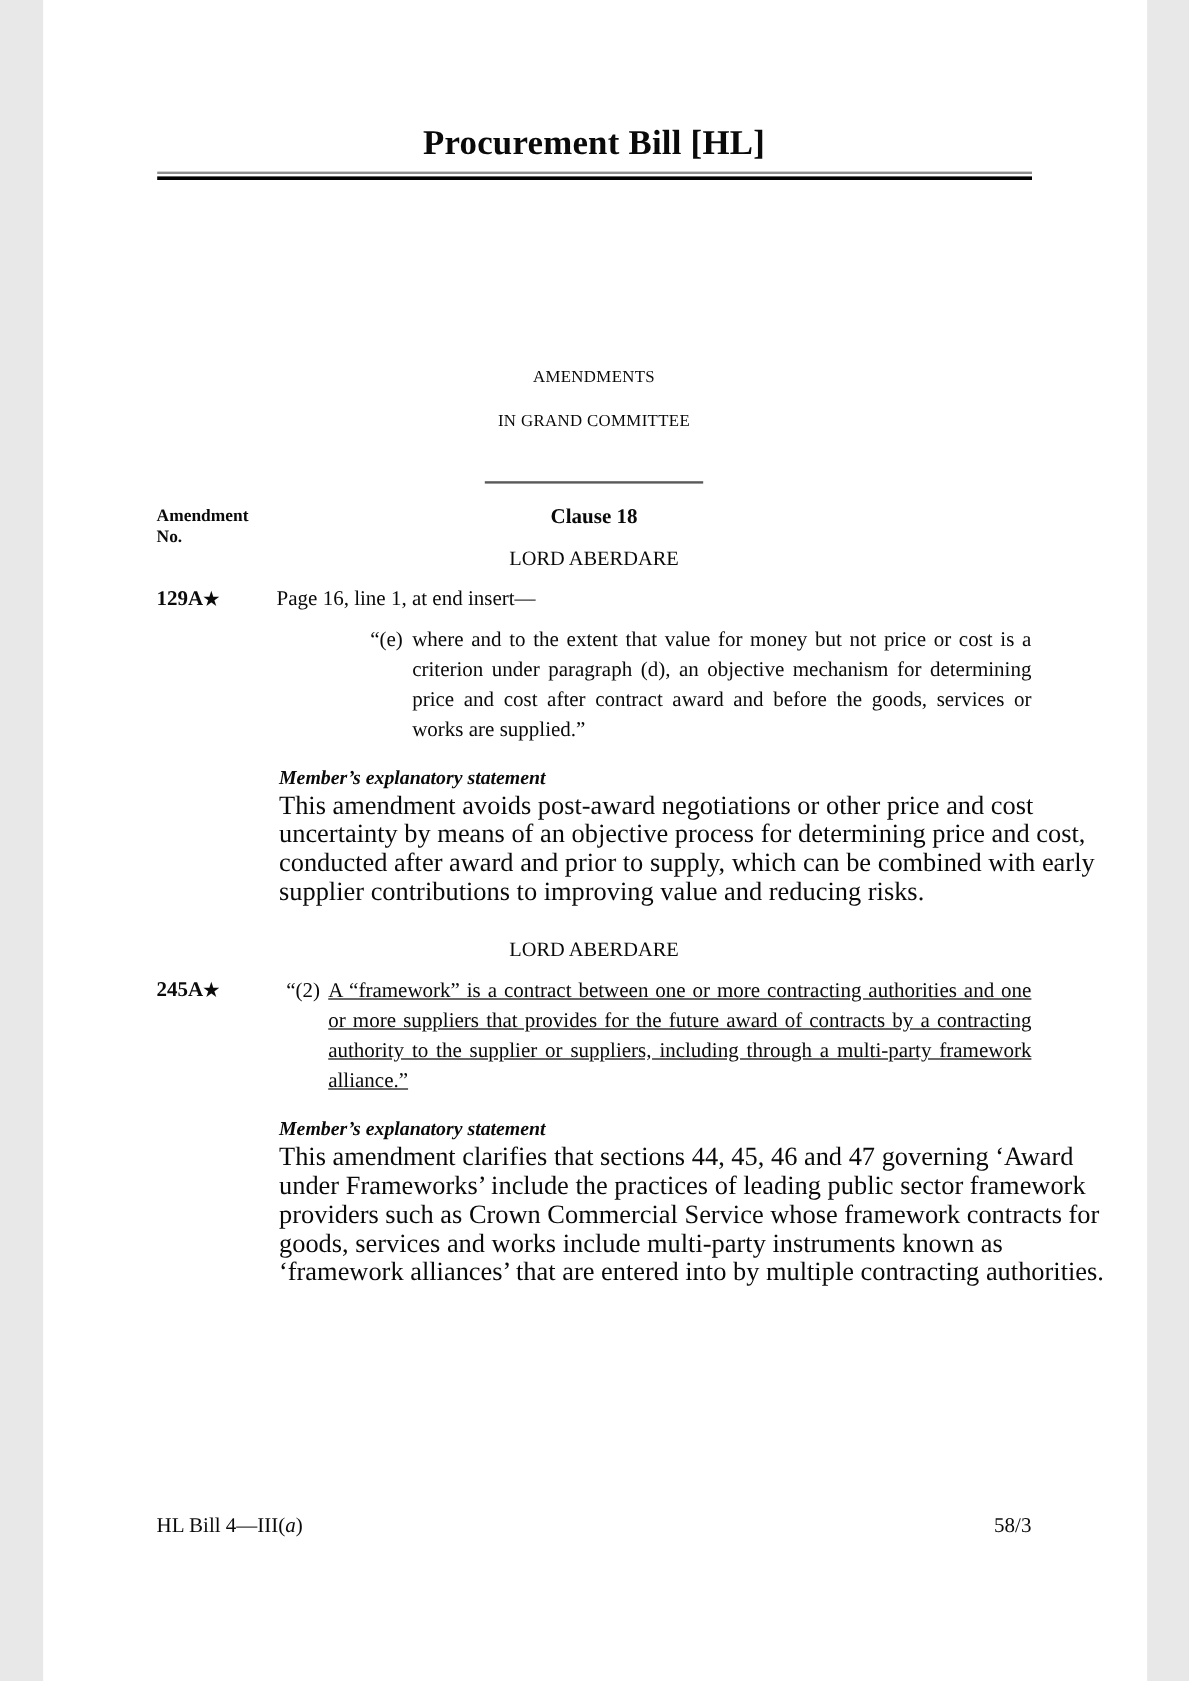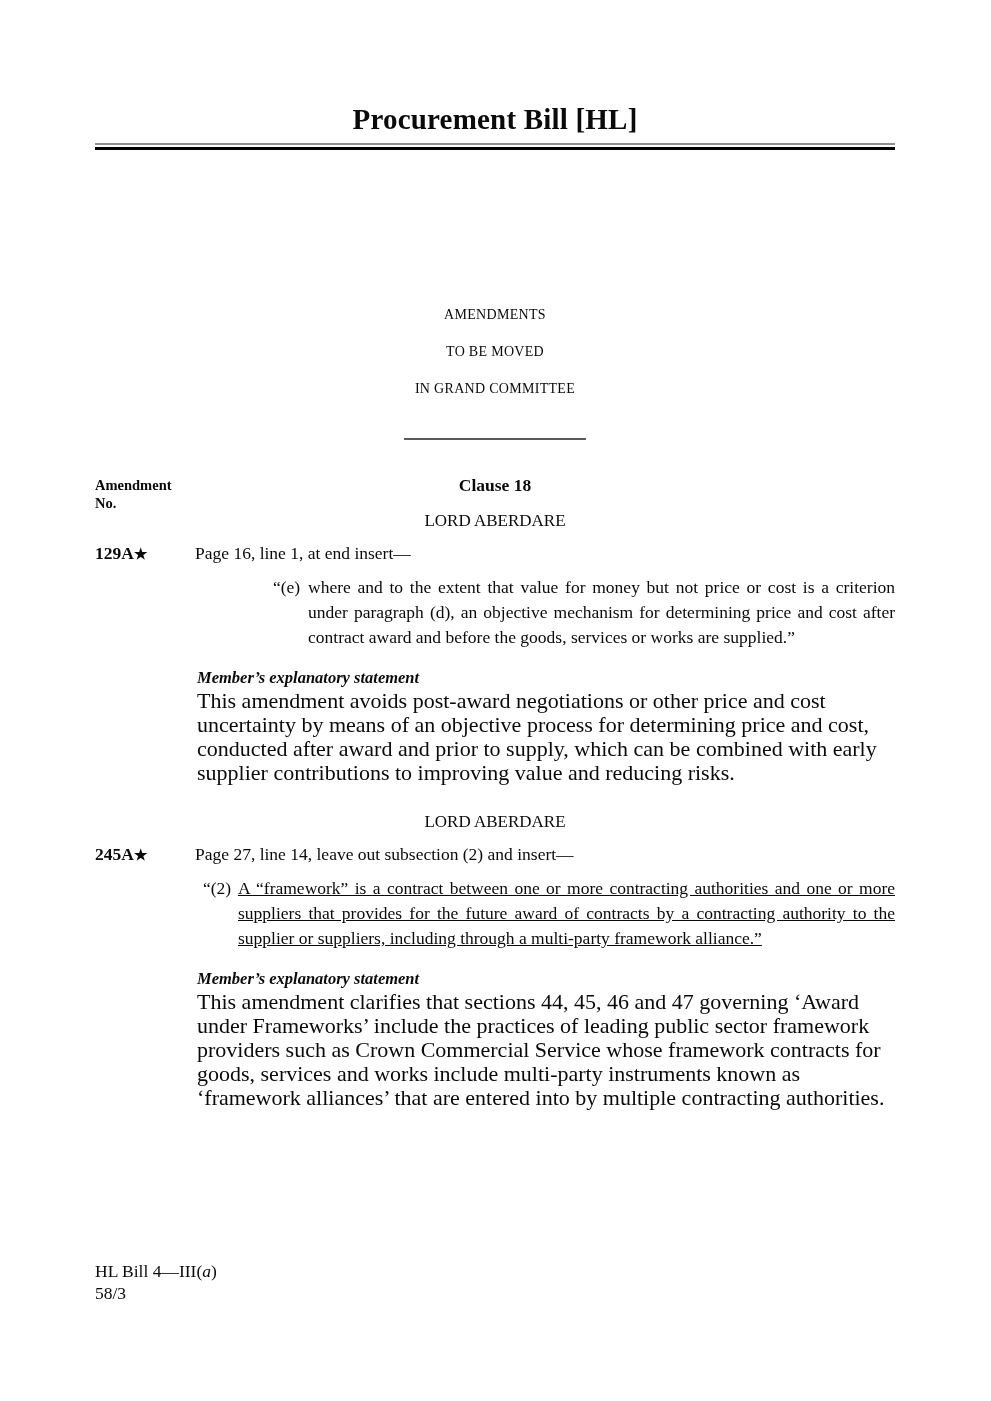--- a/index.html
+++ b/index.html
@@ -1,18 +1,18 @@
 <!DOCTYPE html>
 <html><head>
 <meta charset="utf-8">
 <style>
   html, body { margin: 0; padding: 0; background: #e8e8e8; }
   .page {
     position: relative;
-    width: 991px;
+    width: 920px;
     height: 1401px;
     margin: 0 auto;
     background: #ffffff;
     font-family: "Liberation Serif", "DejaVu Serif", serif;
     color: #0a0a0a;
     overflow: hidden;
   }
   .content { padding: 0 96px 0 95px; }
 
   
@@ -38,21 +38,21 @@
   .fm-line { font-size: 14px; line-height: 37px; letter-spacing: 0.3px; }
   .fm-subtitle { font-size: 18px; line-height: 36px; font-style: italic; }
   .center-rule {
     width: 182px;
     margin: 31px auto 0 auto;
     border-top: 2px solid #5a5a5a;
   }
 
   
   .clause-block { position: relative; }
-  .clause-block.first { margin-top: 35px; }
+  .clause-block.first { margin-top: 17px; }
   .clause-block.second { margin-top: 27px; }
   .margin-note {
     position: absolute; left: 0; top: 1px;
     font-weight: bold; font-size: 14.5px; line-height: 18px;
   }
   .clause-heading {
     margin: 0; text-align: center;
     font-size: 17.5px; line-height: 20px; font-weight: bold;
   }
   .mover { text-align: center; font-size: 17px; line-height: 20px; }
@@ -83,35 +83,34 @@
   .exp-text {
     font-size: 22px; line-height: 24px;
     width: 695px;
   }
 
   
   .footer {
     position: absolute;
     left: 95px; right: 96px; top: 1260px;
     display: flex; justify-content: space-between;
-    font-size: 17.5px; line-height: 22px; flex-direction: column;
+    font-size: 17.5px; line-height: 22px;
   }
 </style>
 </head>
 <body>
 
 <div class="page">
   <div class="content">
 
     <h1 class="doc-title">Procurement Bill [HL]</h1>
     <div class="double-rule"></div>
 
     <div class="front-matter">
       <div class="fm-line">AMENDMENTS</div>
-      <div class="fm-line">TO BE MOVED</div>
       <div class="fm-line">IN GRAND COMMITTEE</div>
       <div class="center-rule"></div>
     </div>
 
     <div class="clause-block first">
       <div class="margin-note">
         <div>Amendment</div>
         <div>No.</div>
       </div>
       <h2 class="clause-heading">Clause 18</h2>
@@ -130,21 +129,20 @@
         <div class="exp-head">Member’s explanatory statement</div>
         <div class="exp-text">This amendment avoids post-award negotiations or other price and cost uncertainty by means of an objective process for determining price and cost, conducted after award and prior to supply, which can be combined with early supplier contributions to improving value and reducing risks.</div>
       </div>
     </div>
 
     <div class="clause-block second">
       <div class="mover m2">LORD ABERDARE</div>
 
       <div class="amd-row">
         <span class="amd-no"><b>245A</b><span class="amd-star">★</span></span>
-        <span class="instruction">Page 27, line 14, leave out subsection (2) and insert—</span>
       </div>
 
       <div class="quote q-2">
         <span class="q-label">“(2)</span><span>A “framework” is a contract between one or more contracting authorities and one or more suppliers that provides for the future award of contracts by a contracting authority to the supplier or suppliers, including through a multi-party framework alliance.”</span>
       </div>
 
       <div class="explanatory">
         <div class="exp-head">Member’s explanatory statement</div>
         <div class="exp-text">This amendment clarifies that sections 44, 45, 46 and 47 governing ‘Award under Frameworks’ include the practices of leading public sector framework providers such as Crown Commercial Service whose framework contracts for goods, services and works include multi-party instruments known as ‘framework alliances’ that are entered into by multiple contracting authorities.</div>
       </div>

